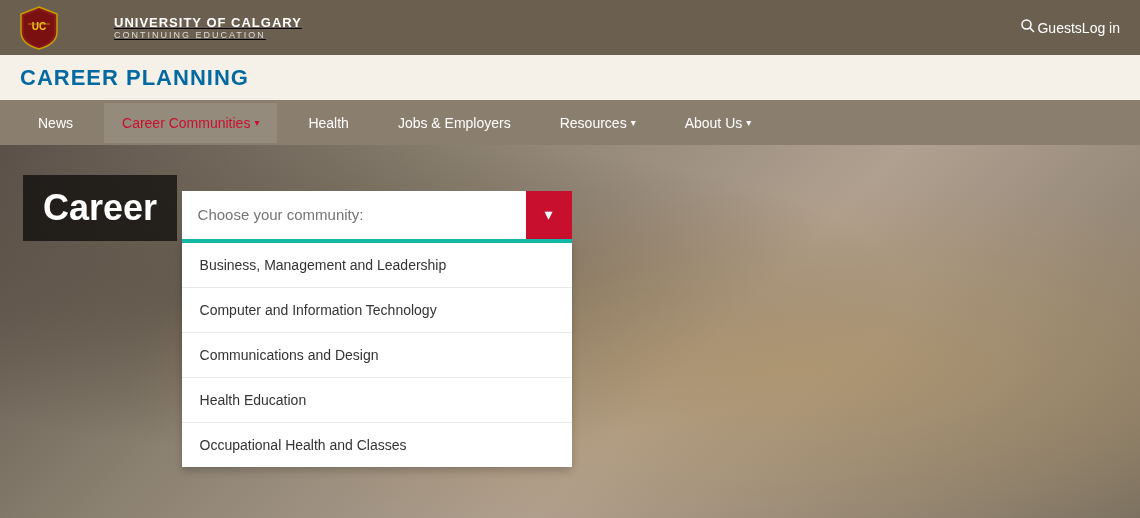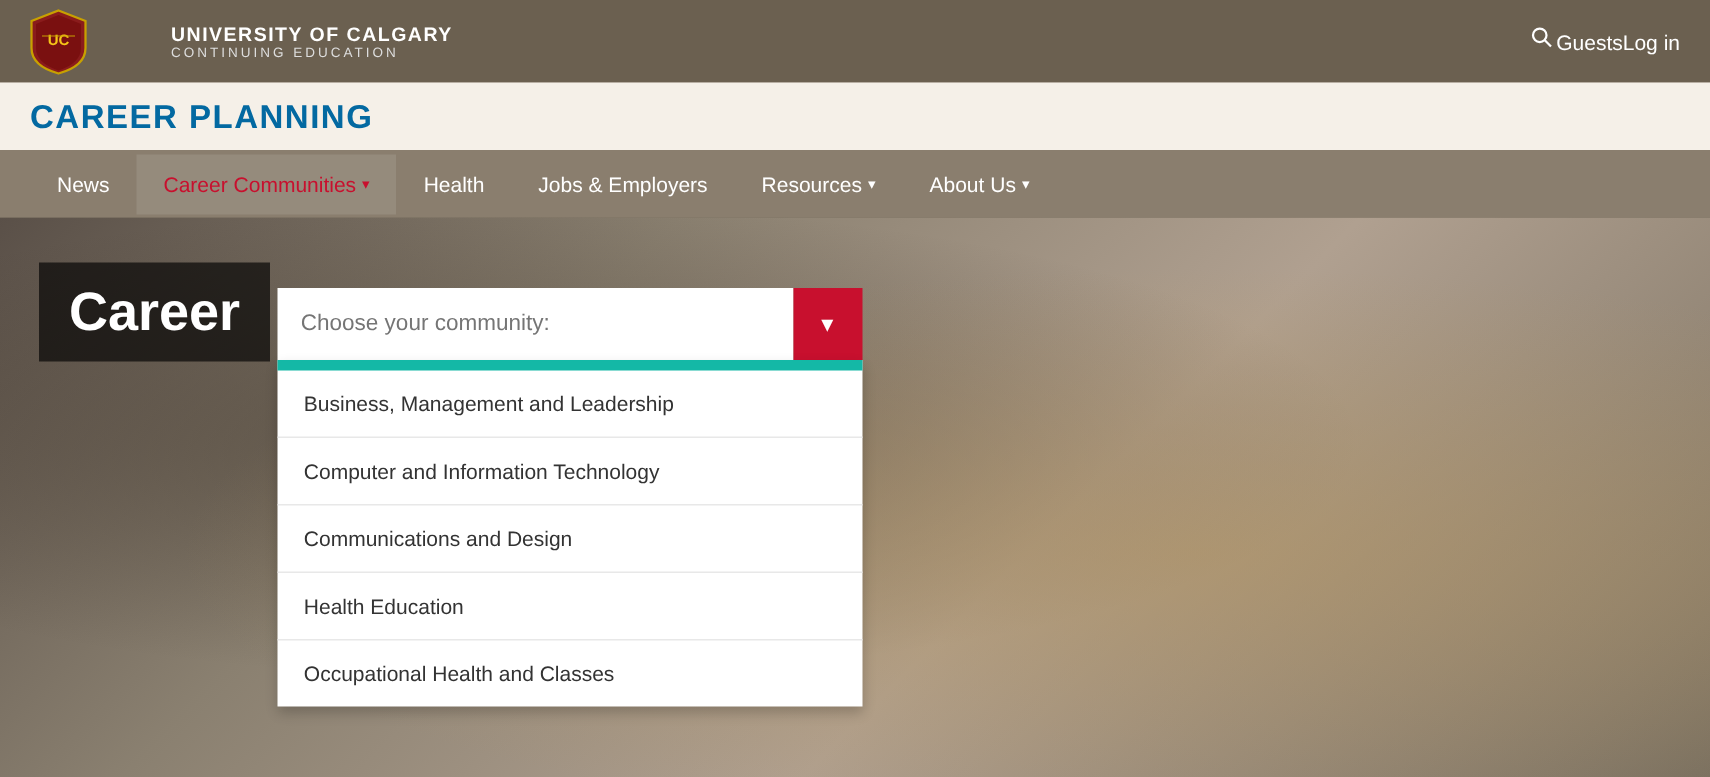--- a/index.html
+++ b/index.html
@@ -11,20 +11,21 @@
       display: flex;
       align-items: center;
       justify-content: space-between;
       padding: 8px 20px;
       height: 55px;
     }
     .logo-area {
       display: flex;
       align-items: center;
       gap: 10px;
+      text-decoration: underline;
     }
     .logo-shield {
       width: 38px;
       height: 44px;
       flex-shrink: 0;
     }
     .logo-text {
       display: flex;
       flex-direction: column;
       color: white;
@@ -70,21 +71,21 @@
       letter-spacing: 1px;
     }
 
     
     .nav {
       background: #8a7e6e;
       display: flex;
       align-items: center;
       padding: 0 20px;
       height: 45px;
-      gap: 0;
+      gap: 13px;
     }
     .nav-item {
       color: white;
       text-decoration: none;
       font-size: 14px;
       padding: 12px 18px;
       display: flex;
       align-items: center;
       gap: 4px;
       cursor: pointer;
@@ -115,21 +116,22 @@
       position: absolute;
       inset: 0;
       background:
         radial-gradient(ellipse at 70% 60%, rgba(180,150,100,0.6) 0%, transparent 60%),
         radial-gradient(ellipse at 30% 40%, rgba(60,50,40,0.5) 0%, transparent 50%);
     }
 
     .hero-content {
       position: relative;
       z-index: 2;
-      padding: 30px 26px;
+      padding: 30px 9px;
+      margin-left: 14px;
     }
     .career-badge {
       background: rgba(0,0,0,0.65);
       color: white;
       font-size: 36px;
       font-weight: bold;
       padding: 12px 20px;
       display: inline-block;
       margin-bottom: 20px;
     }
@@ -168,21 +170,21 @@
     }
 
     
     .dropdown-menu {
       position: absolute;
       top: 48px;
       left: 0;
       width: 390px;
       background: white;
       z-index: 10;
-      border-top: 7px solid #14b8a6;
+      border-top: 4px solid #14b8a6;
       box-shadow: 0 4px 8px rgba(0,0,0,0.2);
     }
     .dropdown-menu-item {
       padding: 14px 18px;
       font-size: 14px;
       color: #333;
       cursor: pointer;
       border-bottom: 1px solid #e8e8e8;
     }
     .dropdown-menu-item:last-child {

